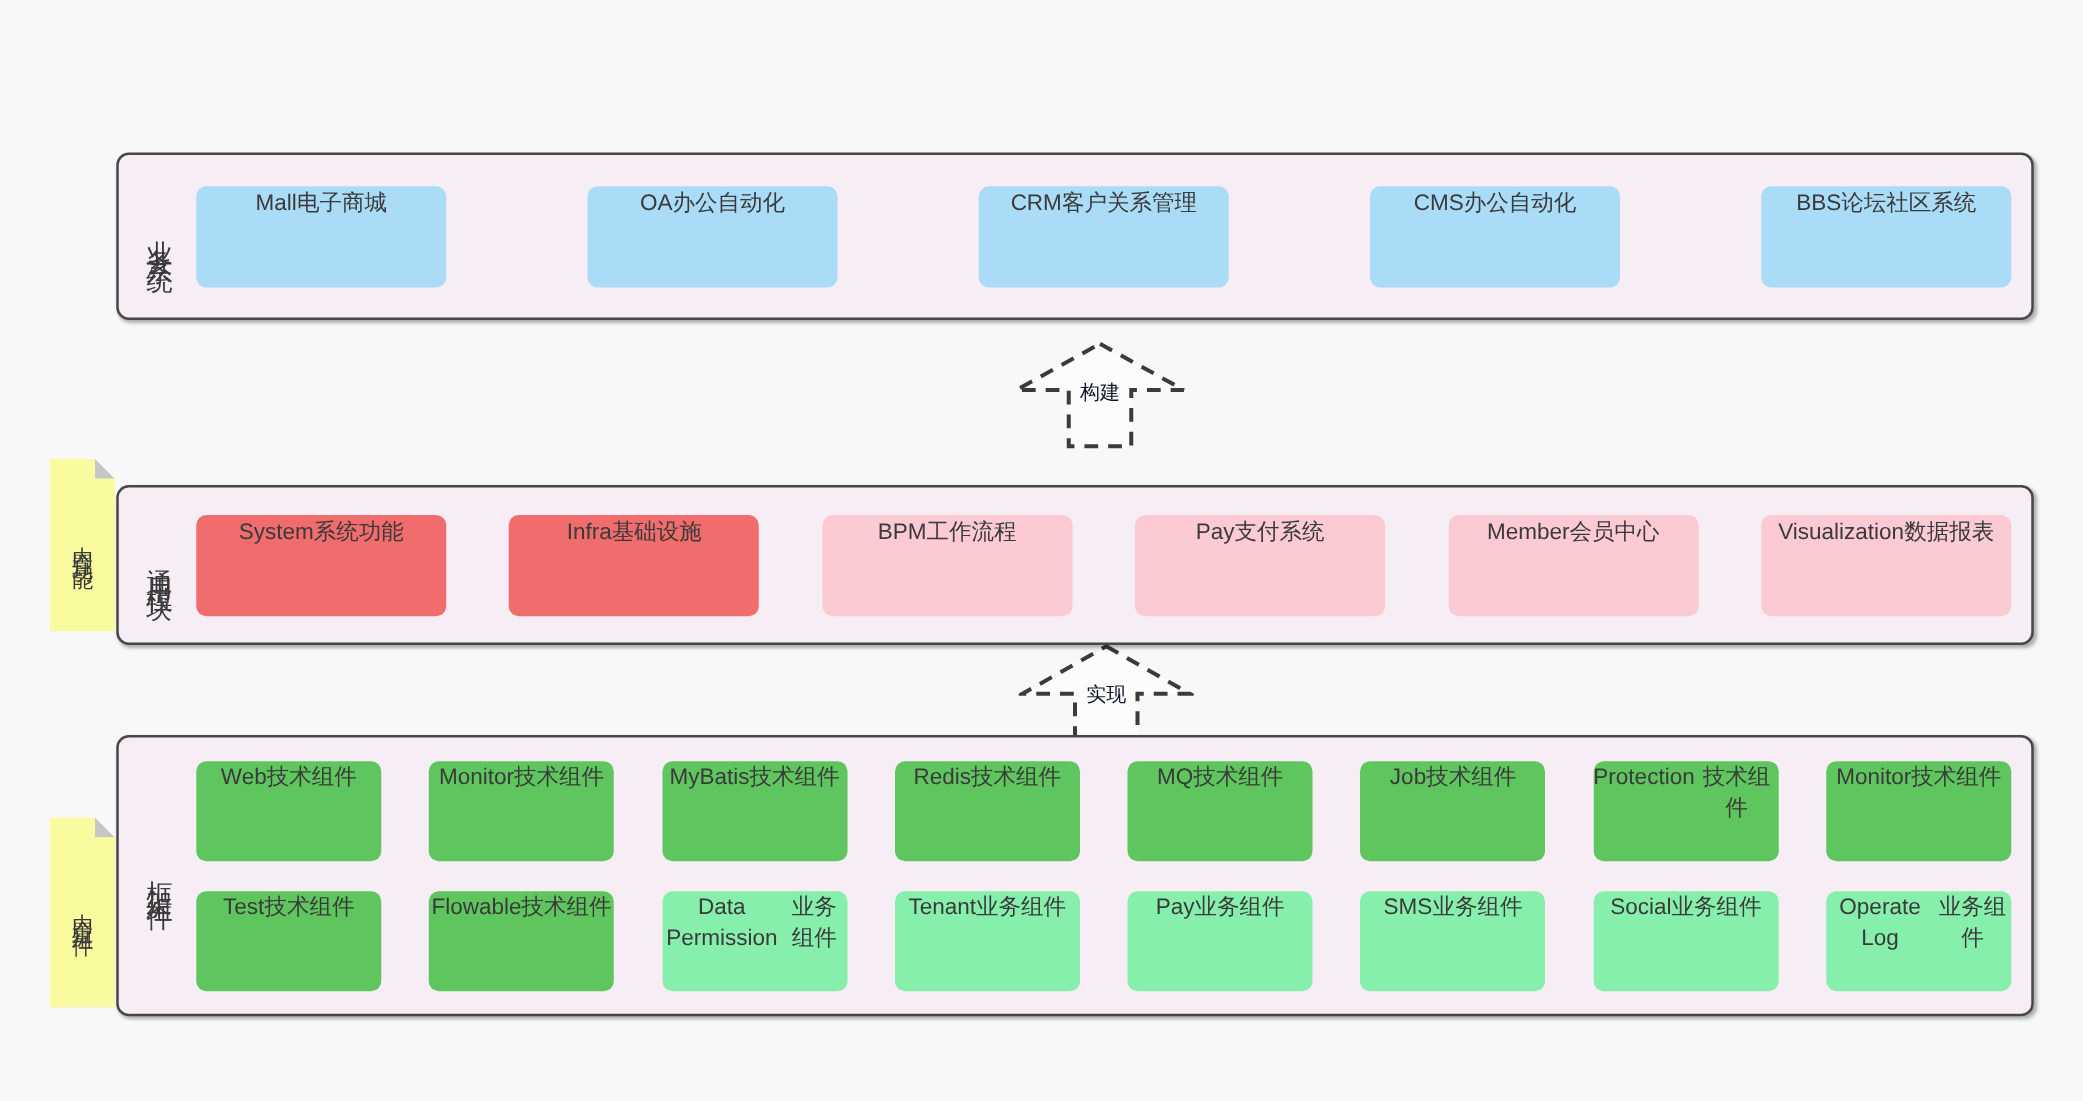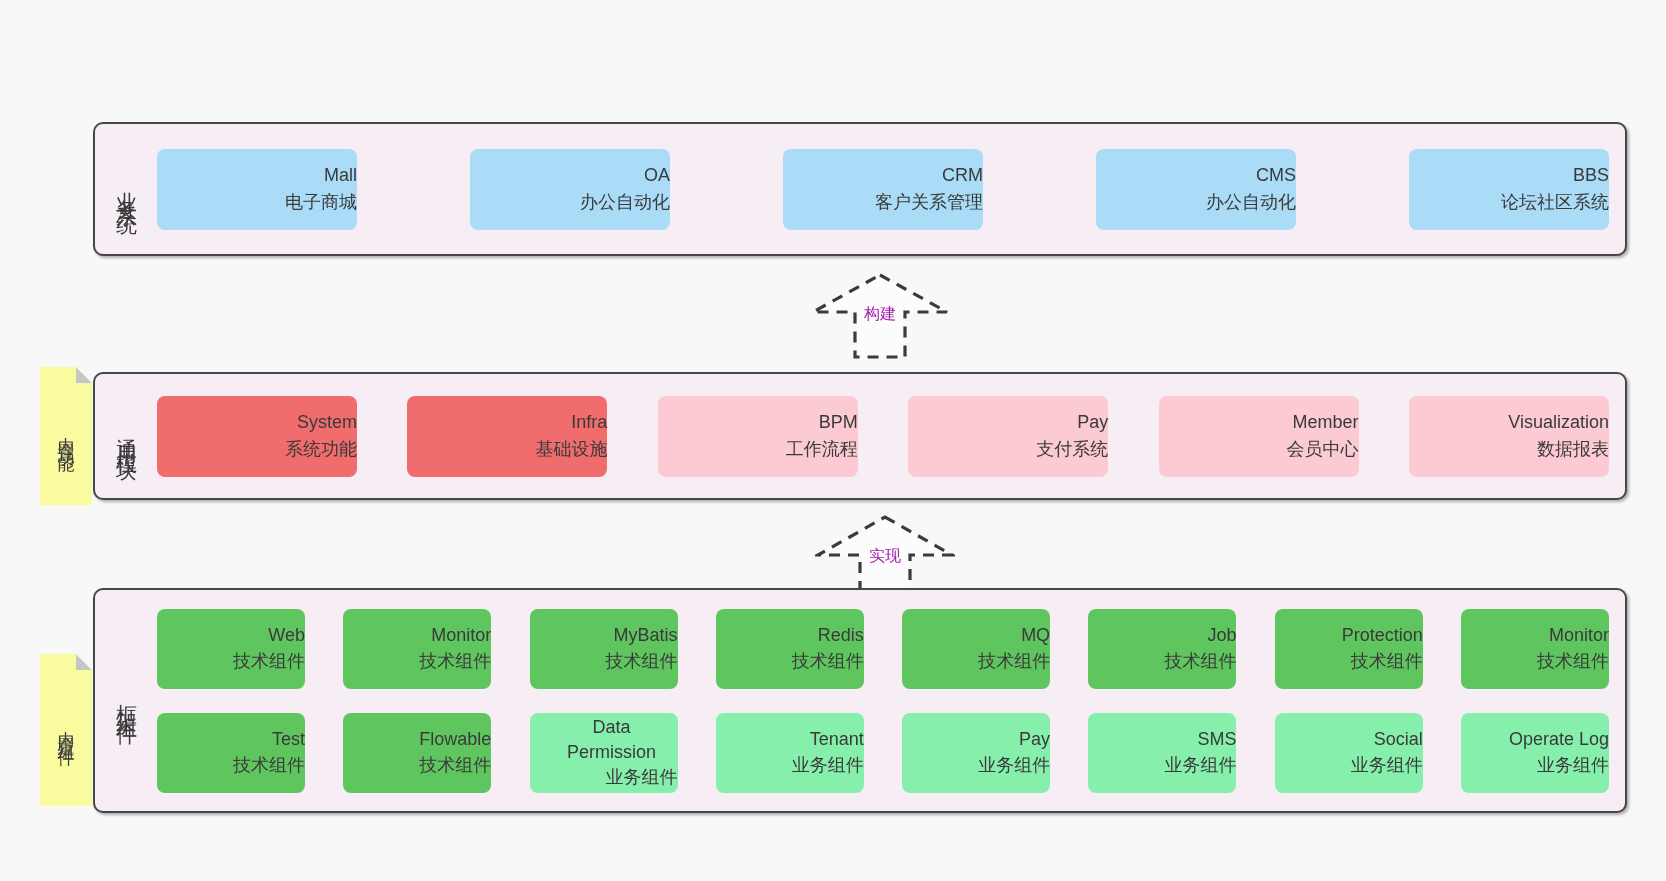--- a/index.html
+++ b/index.html
@@ -9,43 +9,43 @@
     font-family:"Liberation Sans","DejaVu Sans",sans-serif;
     color:#3a3a3a;
   }
   .panel {
     position:absolute; left:93px; width:1534px; box-sizing:border-box;
     background:#f7edf5; border:2px solid #474747; border-radius:10px;
     box-shadow:2px 2px 3px rgba(0,0,0,0.30);
     display:flex; align-items:center; z-index:2;
   }
   #panel-business   { top:122px; height:134px; }
-  #panel-modules    { top:372px; height:128px; }
+  #panel-modules    { top:388px; height:128px; }
   #panel-components { top:588px; height:225px; }
 
   .side-label {
     flex:0 0 auto; margin-left:14px; width:36px;
     writing-mode:vertical-lr; text-orientation:upright;
     font-size:21px; letter-spacing:7px; line-height:1;
     display:flex; align-items:center; justify-content:center;
     color:#3a3a3a;
   }
   .row-6 {
     flex:1; display:flex; justify-content:space-between;
     padding:0 16px 0 12px;
   }
   .grid-8 {
     flex:1; display:grid; grid-template-columns:repeat(8,148px);
     justify-content:space-between; row-gap:24px;
     padding:0 16px 0 12px;
   }
   .box {
     border-radius:8px; box-sizing:border-box;
-    display:flex; flex-direction:column; justify-content:center; align-items:flex-end;
-    text-align:center; font-size:18px; line-height:1.5;padding-left:16px;
+    display:flex; flex-direction:row; justify-content:center; align-items:flex-start;
+    text-align:center; font-size:18px; line-height:1.5;
   }
   .box-6 { width:200px; height:81px; }
   .box-8 { width:148px; height:80px; line-height:1.4; }
   .blue        { background:#aadcf7; }
   .red         { background:#f16c6c; }
   .pink        { background:#fccad2; }
   .green       { background:#5fc65f; }
   .green-light { background:#86efac; }
 
   .sticky {
@@ -66,21 +66,21 @@
     background:#c6c6c6;
     clip-path:polygon(0 0, 100% 100%, 0 100%);
   }
 
   .arrow { position:absolute; width:140px; z-index:1; }
   #arrow-build     { left:810px; top:272px; height:88px; }
   #arrow-implement { left:815px; top:514px; height:92px; }
   .arrow svg { display:block; width:100%; height:100%; }
   .arrow-label {
     position:absolute; left:50%; top:31px; transform:translateX(-50%);
-    background:#fdfcfd; padding:1px 3px; font-size:16px; color:#a21caf;
+    background:#fdfcfd; padding:1px 3px; font-size:16px; color:#0f172a;
     white-space:nowrap;
   }
 </style>
 </head>
 <body>
 
 <div class="panel" id="panel-business">
   <div class="side-label">业务系统</div>
   <div class="row-6">
     <div class="box box-6 blue">

